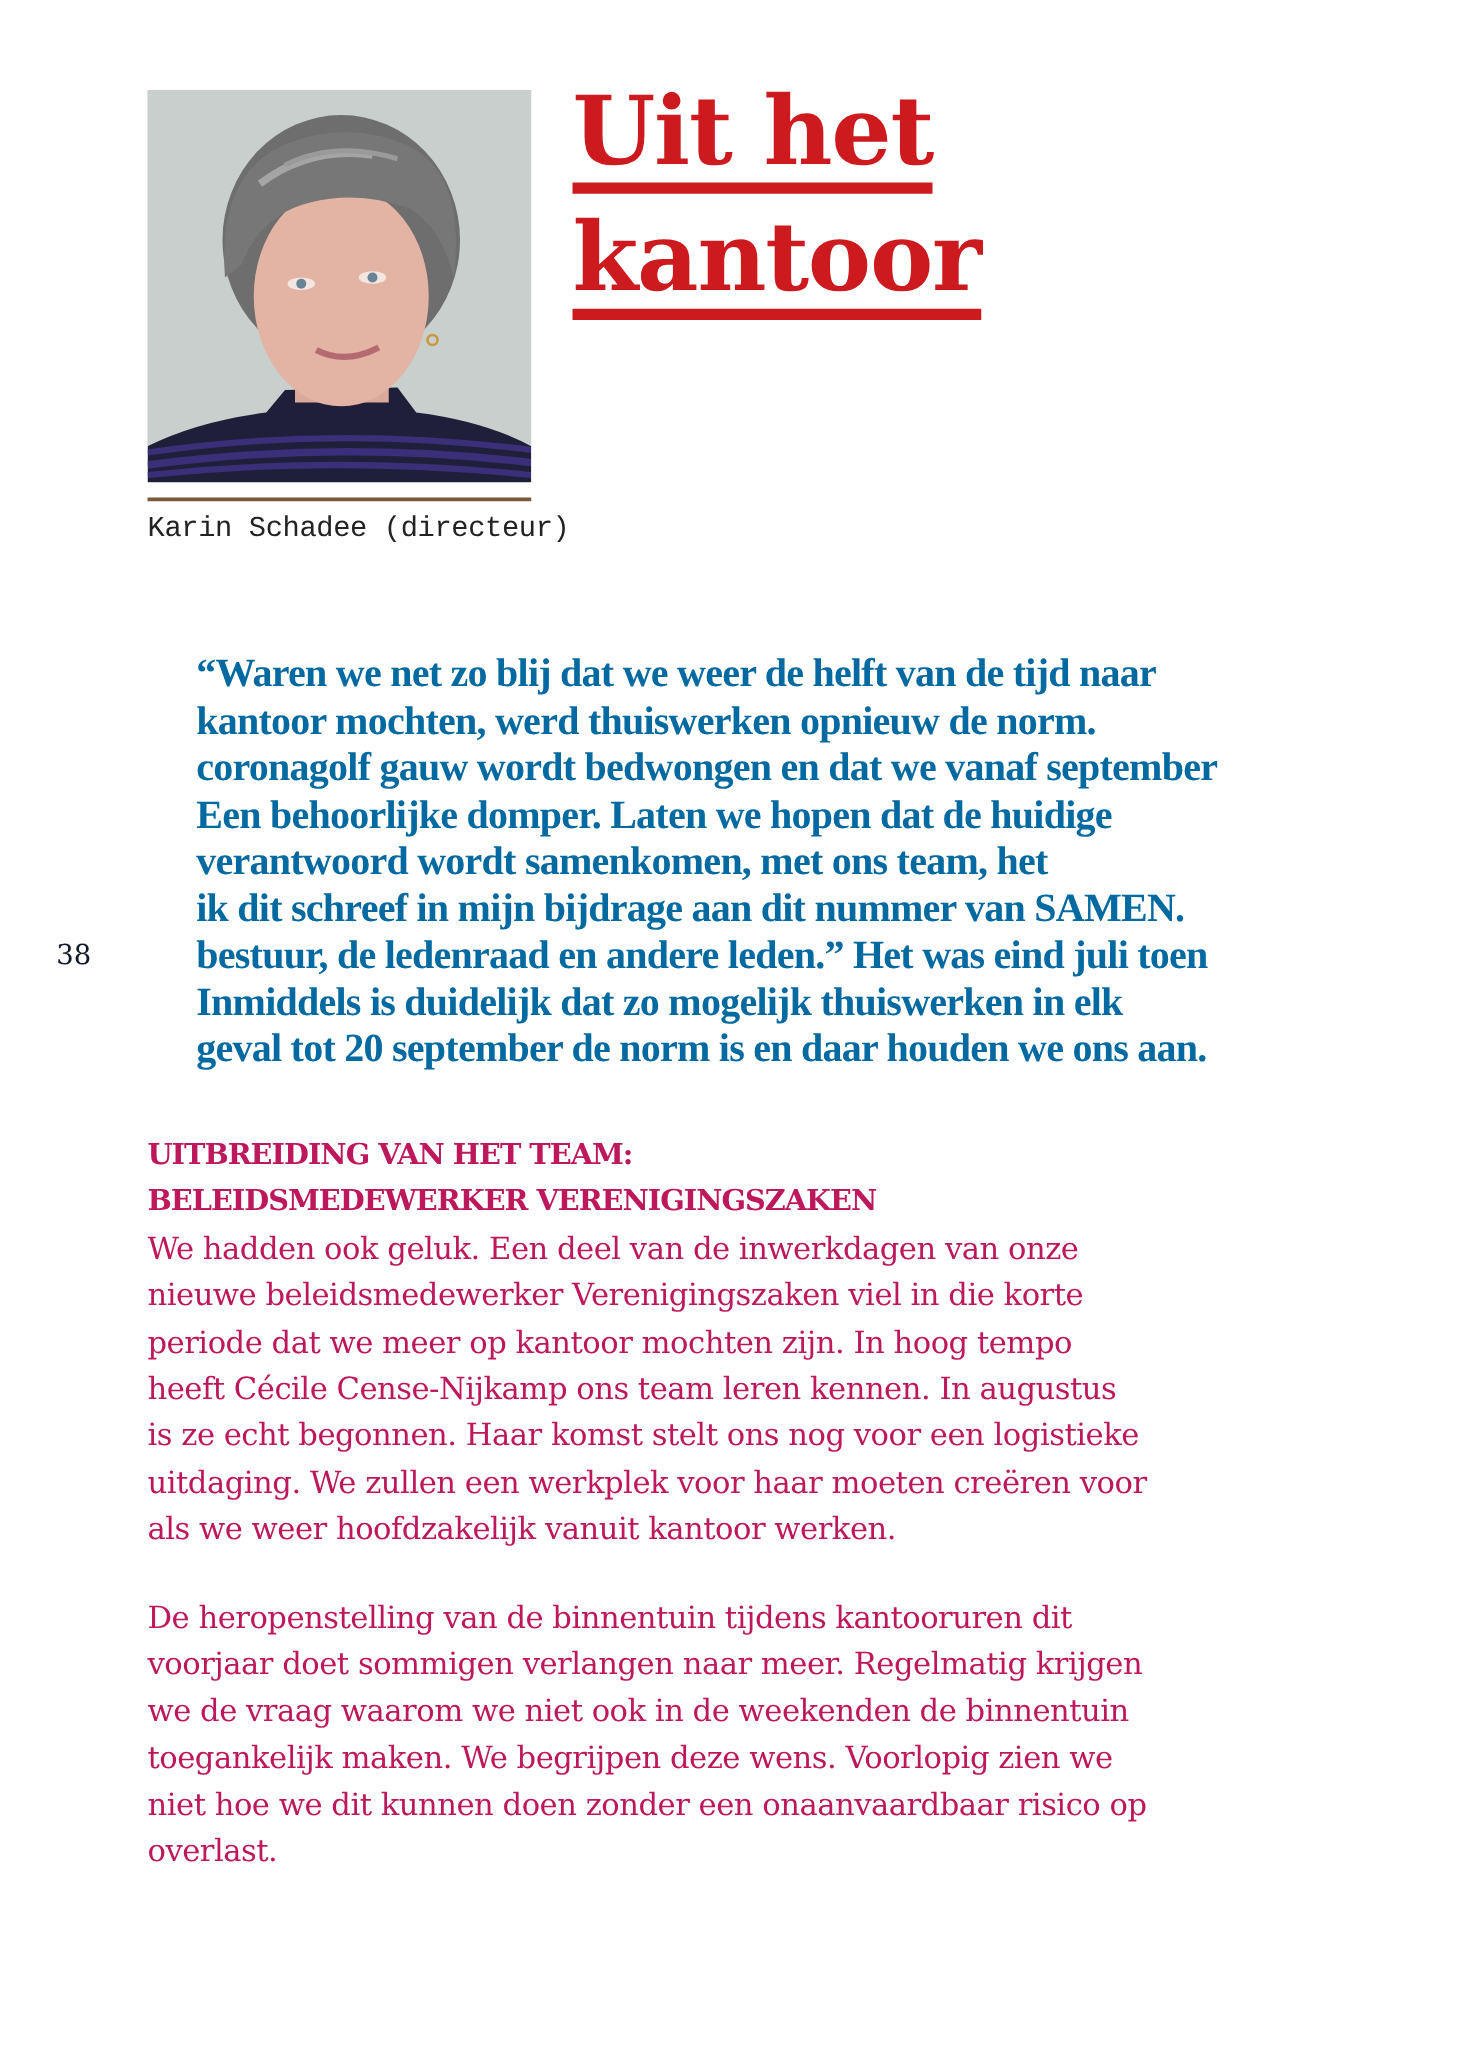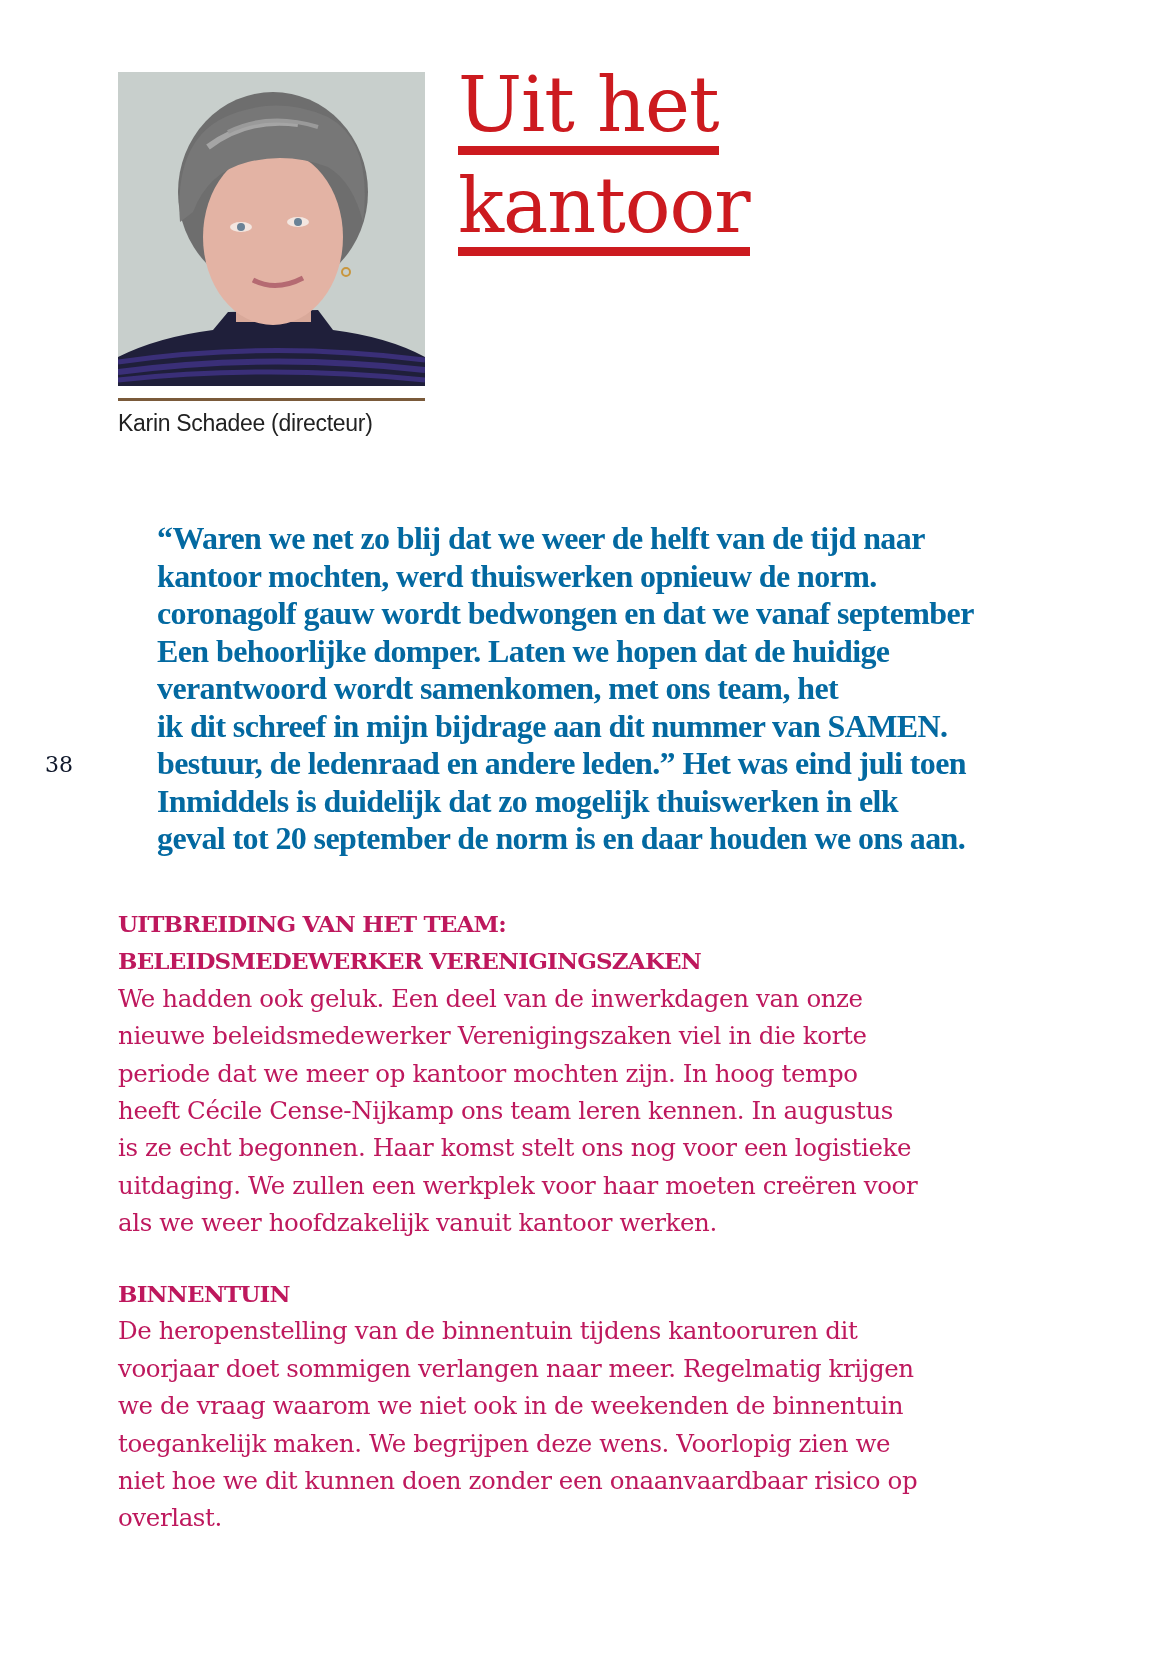--- a/index.html
+++ b/index.html
@@ -30,33 +30,33 @@
       left: 118px;
       top: 398px;
       width: 307px;
       height: 3px;
       background: #7a5a3a;
     }
     .caption {
       position: absolute;
       left: 118px;
       top: 410px;
-      font-family: Liberation Sans, sans-serif;
+      font-family: Liberation Mono, monospace;
       font-size: 23px;
       color: #222;
       letter-spacing: -0.3px;
     }
     .title {
       position: absolute;
       left: 458px;
       top: 60px;
       width: 340px;
       color: #cc1a1f;
       font-family: "DejaVu Serif", serif;
-      font-weight: normal;
+      font-weight: bold;
       font-size: 76px;
       line-height: 90px;
       letter-spacing: -1px;
     }
     .title .line {
       display: inline-block;
       border-bottom: 9px solid #cc1a1f;
       padding-bottom: 0px;
       line-height: 82px;
       margin-bottom: 6px;
@@ -163,20 +163,19 @@
   <span class="l">We hadden ook geluk. Een deel van de inwerkdagen van onze</span>
   <span class="l">nieuwe beleidsmedewerker Verenigingszaken viel in die korte</span>
   <span class="l">periode dat we meer op kantoor mochten zijn. In hoog tempo</span>
   <span class="l">heeft Cécile Cense-Nijkamp ons team leren kennen. In augustus</span>
   <span class="l">is ze echt begonnen. Haar komst stelt ons nog voor een logistieke</span>
   <span class="l">uitdaging. We zullen een werkplek voor haar moeten creëren voor</span>
   <span class="l">als we weer hoofdzakelijk vanuit kantoor werken.</span>
 </div>
 
 <div class="section sec2">
-  <span class="heading">BINNENTUIN</span>
   <span class="l">De heropenstelling van de binnentuin tijdens kantooruren dit</span>
   <span class="l">voorjaar doet sommigen verlangen naar meer. Regelmatig krijgen</span>
   <span class="l">we de vraag waarom we niet ook in de weekenden de binnentuin</span>
   <span class="l">toegankelijk maken. We begrijpen deze wens. Voorlopig zien we</span>
   <span class="l">niet hoe we dit kunnen doen zonder een onaanvaardbaar risico op</span>
   <span class="l">overlast.</span>
 </div>
 
 </body></html>

